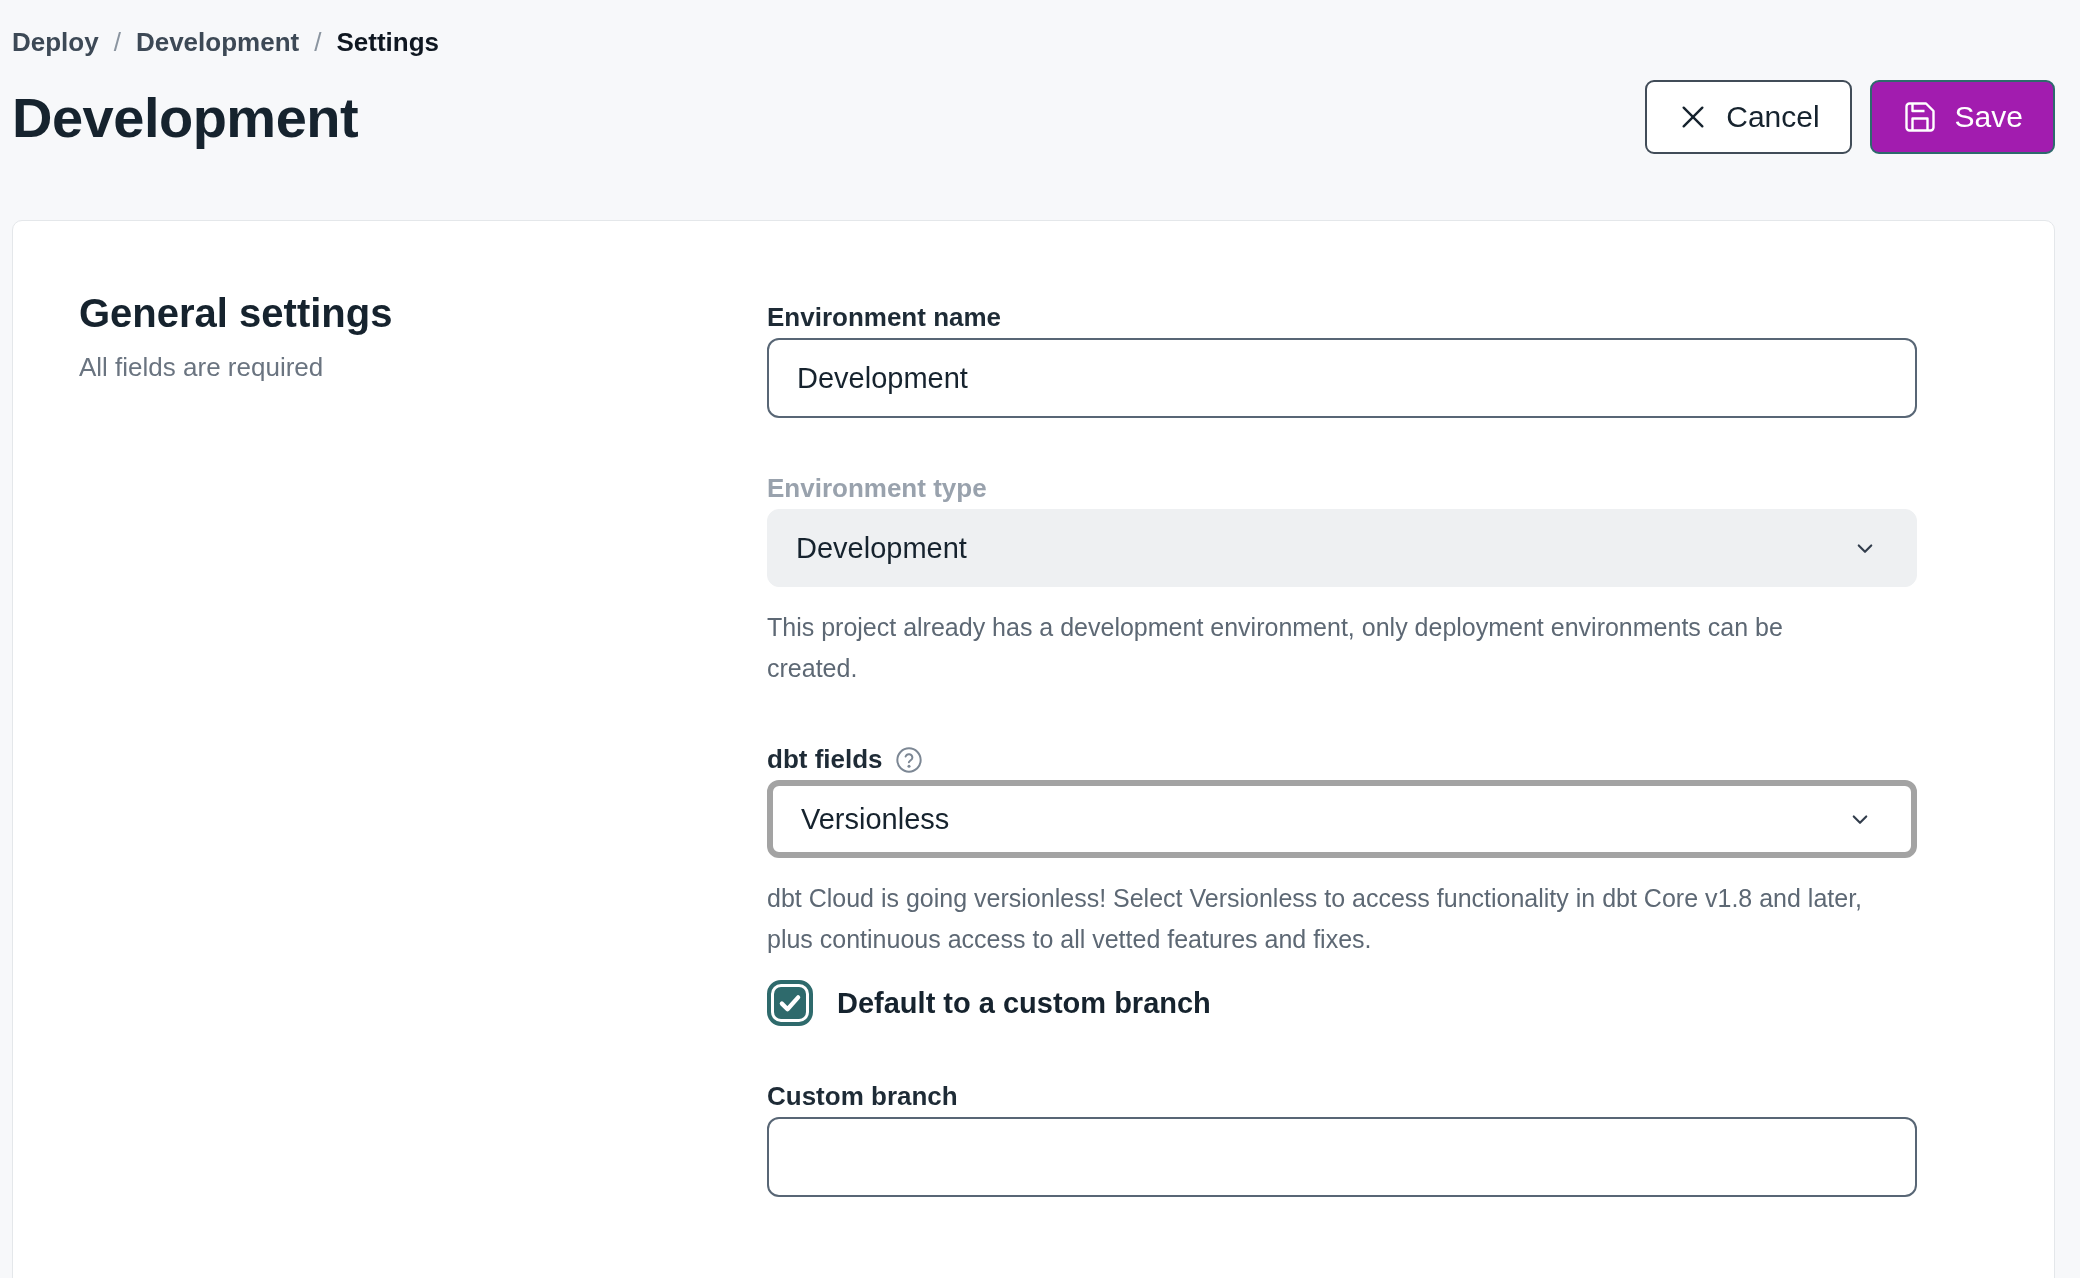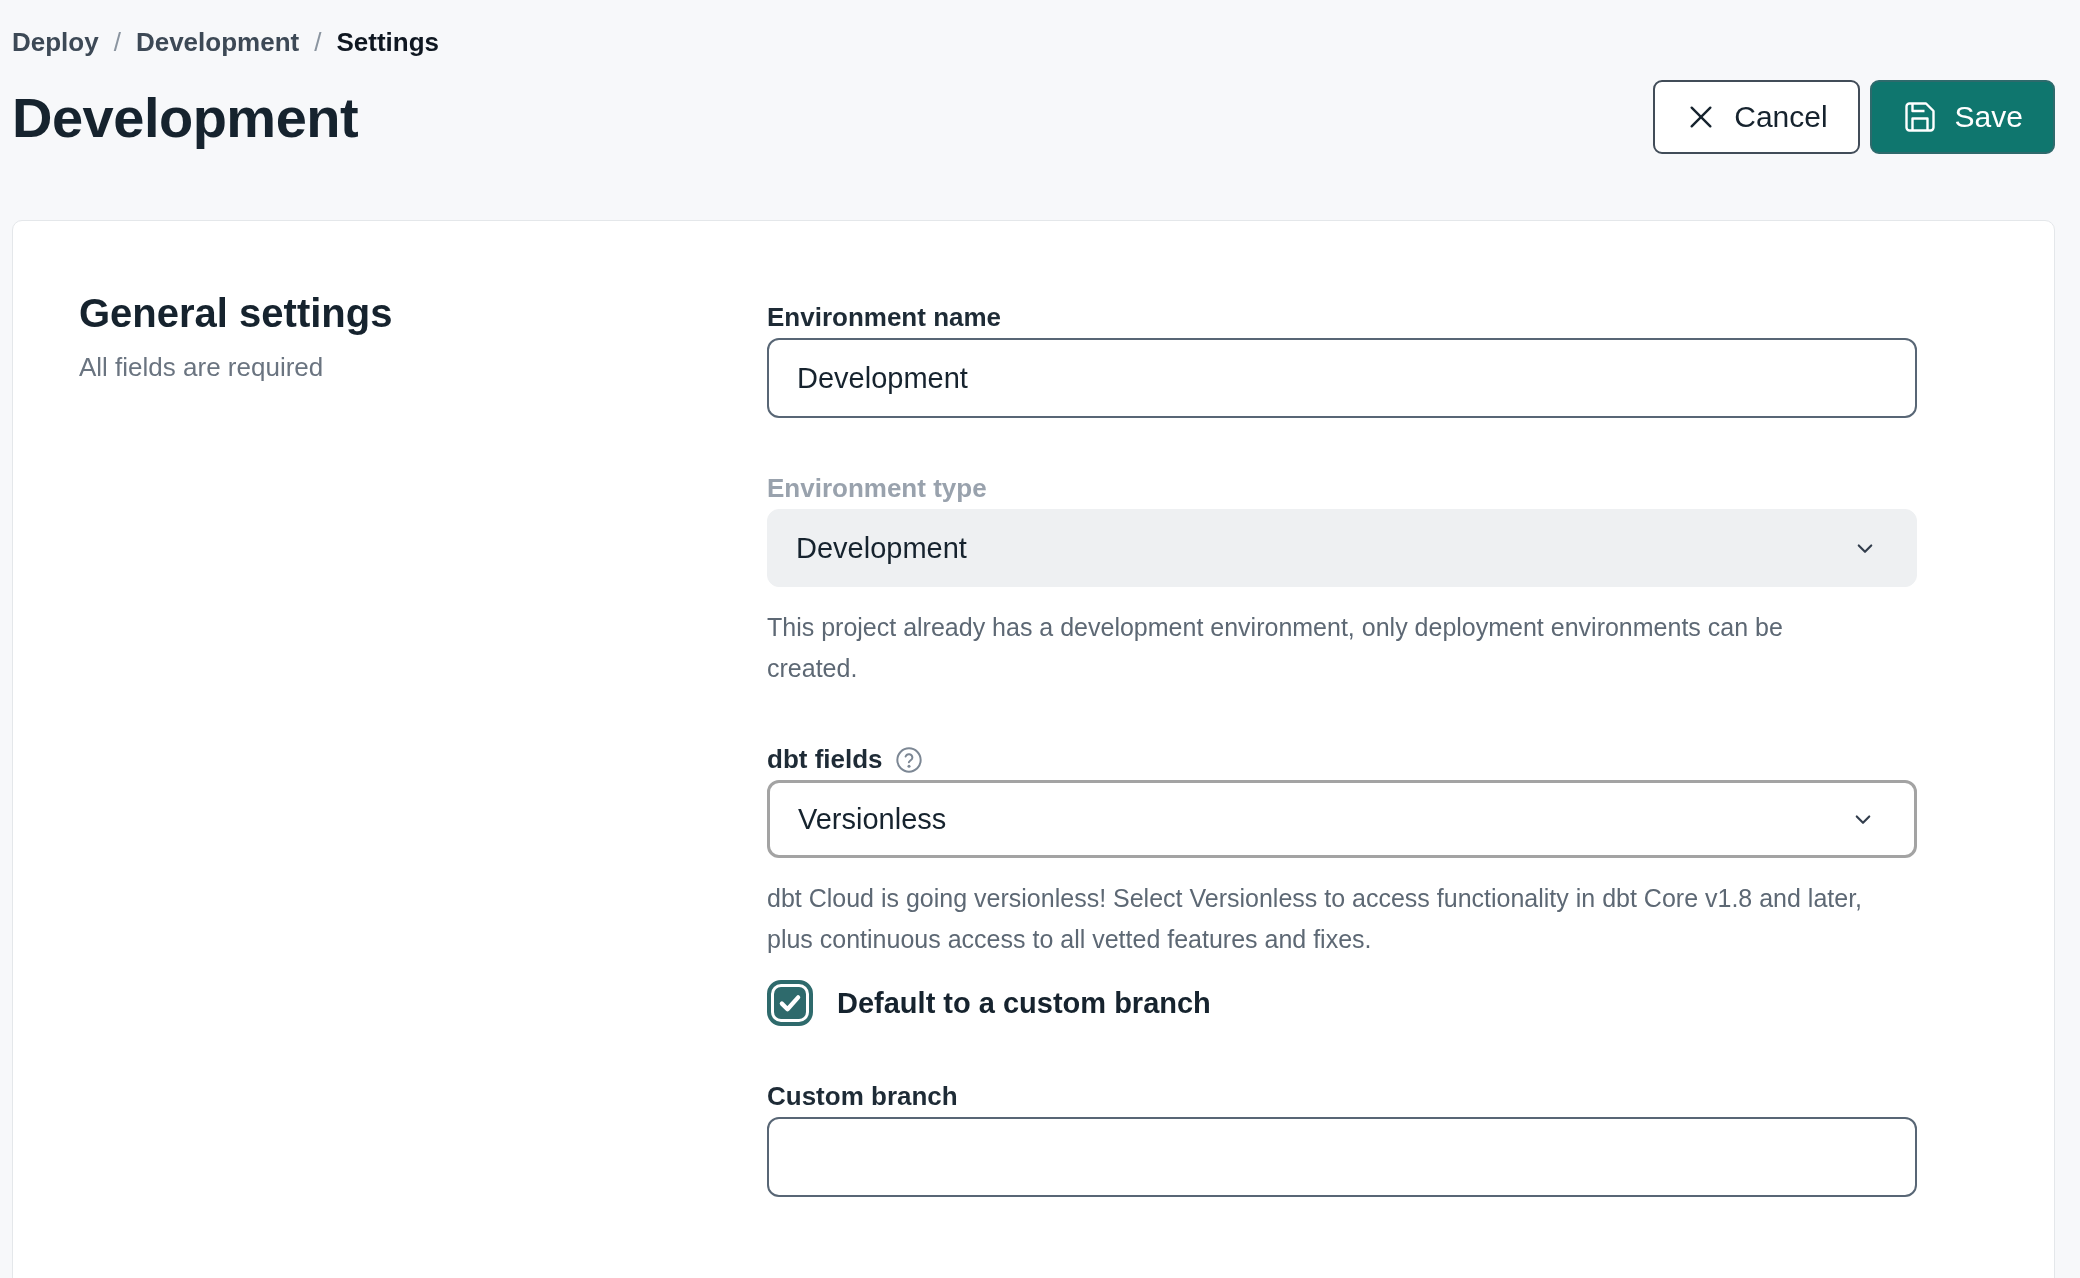--- a/index.html
+++ b/index.html
@@ -26,33 +26,33 @@
 
   
   .title-row {
     margin-top: 22px;
     display: flex; align-items: center; justify-content: space-between;
   }
   h1 {
     margin: 0; font-size: 56px; font-weight: 700;
     color: #16232e; letter-spacing: -0.5px;
   }
-  .actions { display: flex; gap: 10px; }
+  .actions { display: flex; gap: 18px; }
   .btn {
     height: 74px; border-radius: 9px;
     display: inline-flex; align-items: center; gap: 17px;
     padding: 0 30px; font-size: 30px; font-family: inherit;
     cursor: pointer; line-height: 1;
   }
   .btn-cancel {
     background: #ffffff; color: #16232e;
     border: 2px solid #414c58;
   }
   .btn-save {
-    background: #0f766e; color: #ffffff;
+    background: #a21caf; color: #ffffff;
     border: 2px solid #2e6a6c;
   }
   .btn .icon { display: inline-flex; }
 
   
   .card {
     margin-top: 66px;
     width: 2043px; height: 1160px;
     background: #ffffff;
     border: 1px solid #e4e7ea;
@@ -79,21 +79,21 @@
     border: 2px solid #586675; border-radius: 12px;
     background: #ffffff; color: #16232e;
     font-size: 29px; font-family: inherit;
     padding: 0 28px; outline: none;
   }
   .select {
     width: 100%; height: 78px; border-radius: 12px;
     display: flex; align-items: center; justify-content: space-between;
     padding: 0 28px; font-size: 29px; color: #16232e;
   }
-  .select-enabled { background: #ffffff; border: 3px solid #a3a3a3; cursor: pointer; }
+  .select-enabled { background: #ffffff; border: 6px solid #a3a3a3; cursor: pointer; }
   .select-disabled { background: #eef0f2; border: 1px solid #eef0f2; }
   .chevron { display: inline-flex; margin-right: 8px; }
   .helper {
     margin-top: 20px; width: 1210px;
     font-size: 25px; line-height: 41px; color: #5d6874;
     white-space: pre-line;
   }
 
   
   .checkbox-row { margin-top: 20px; display: flex; align-items: center; gap: 24px; }

